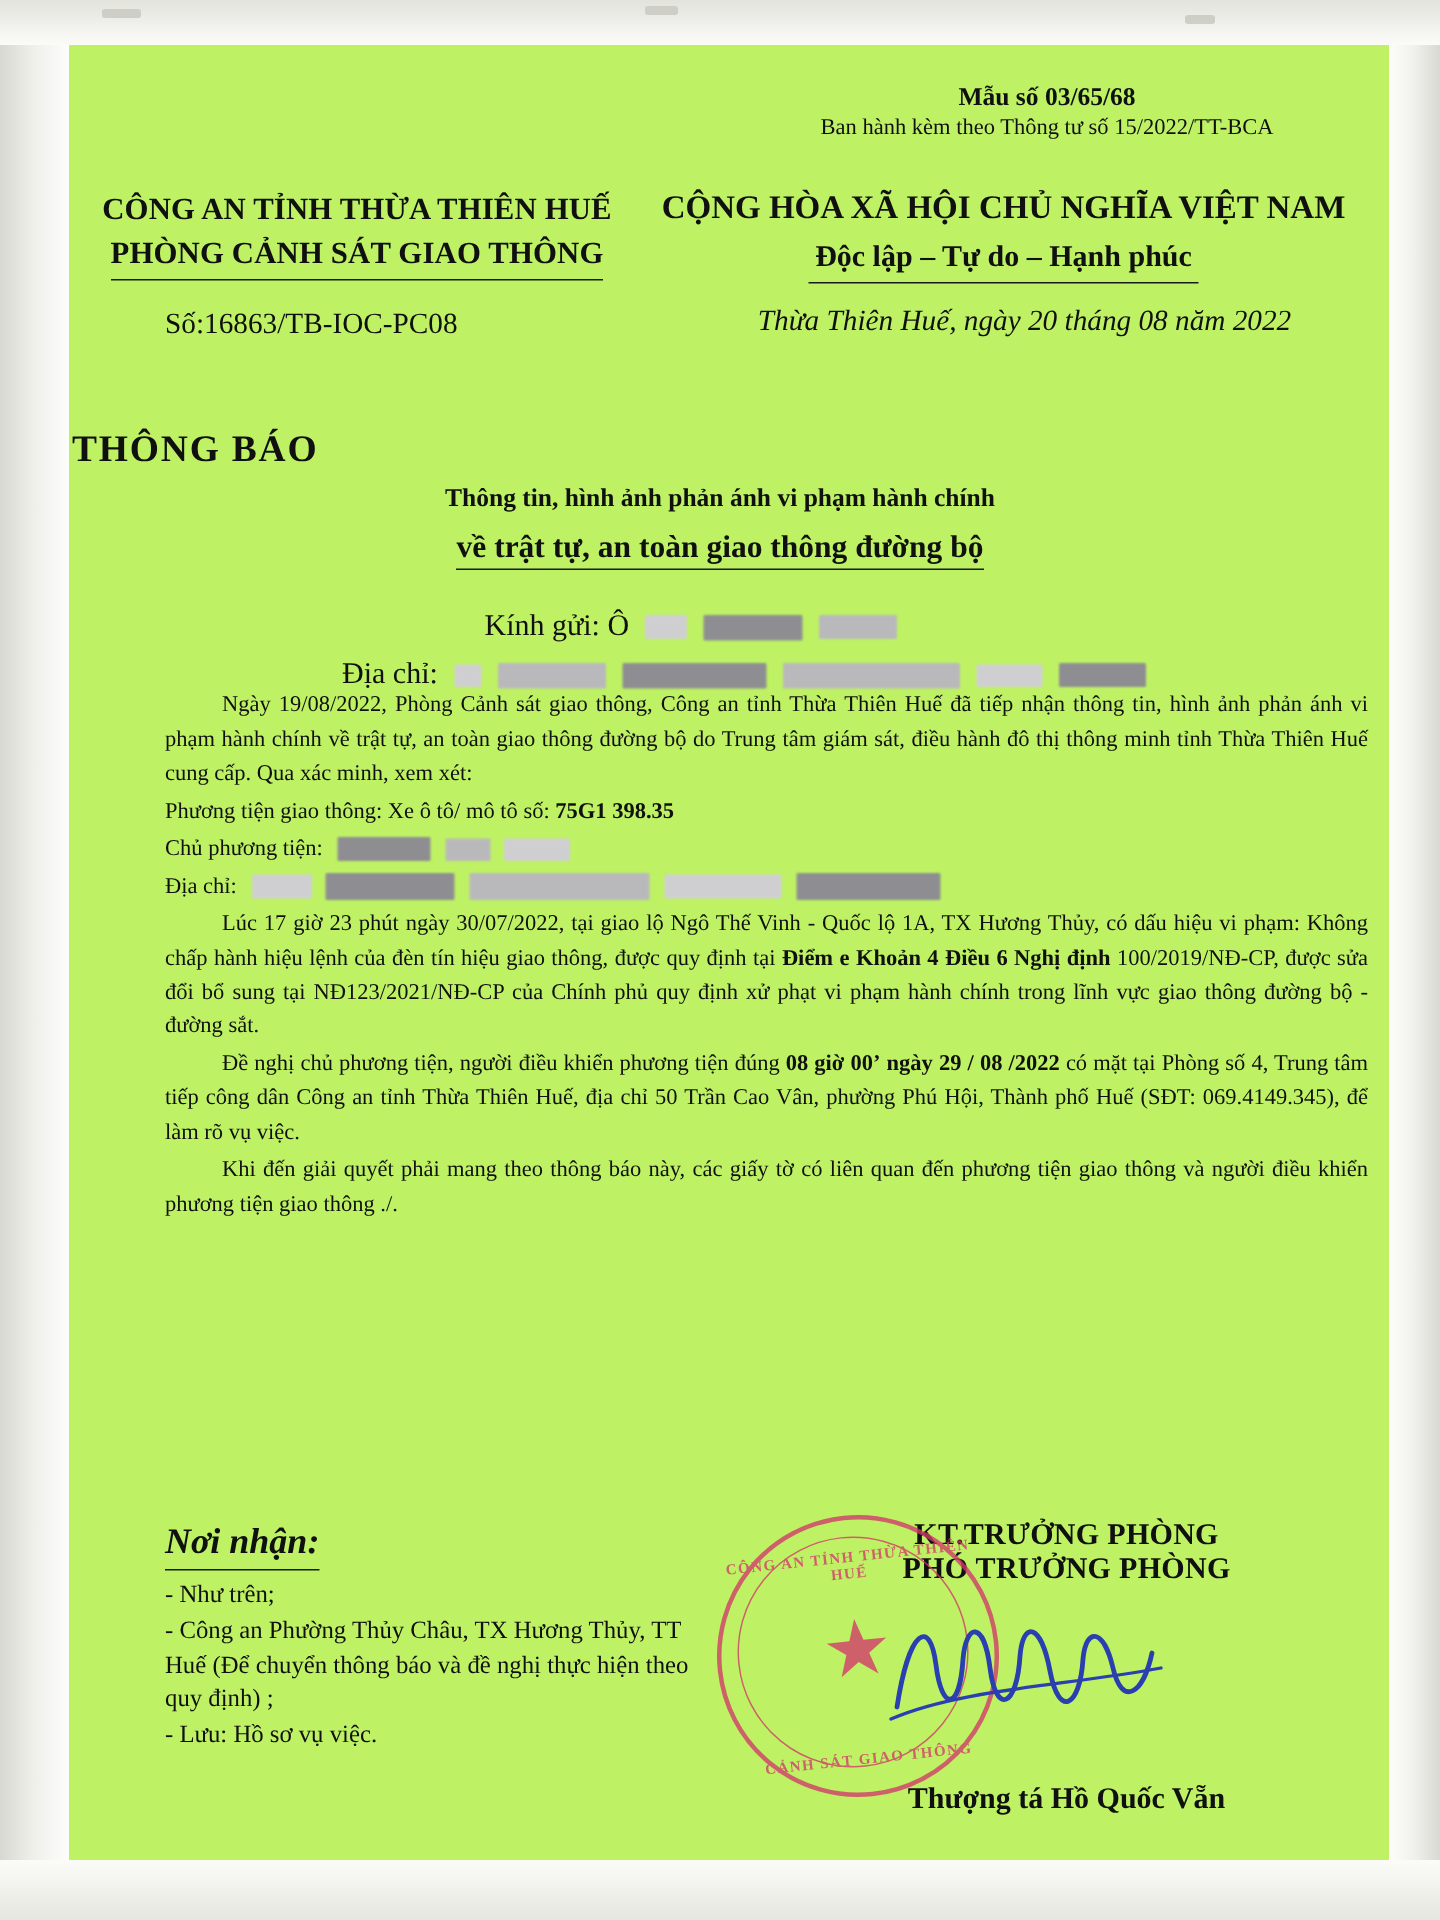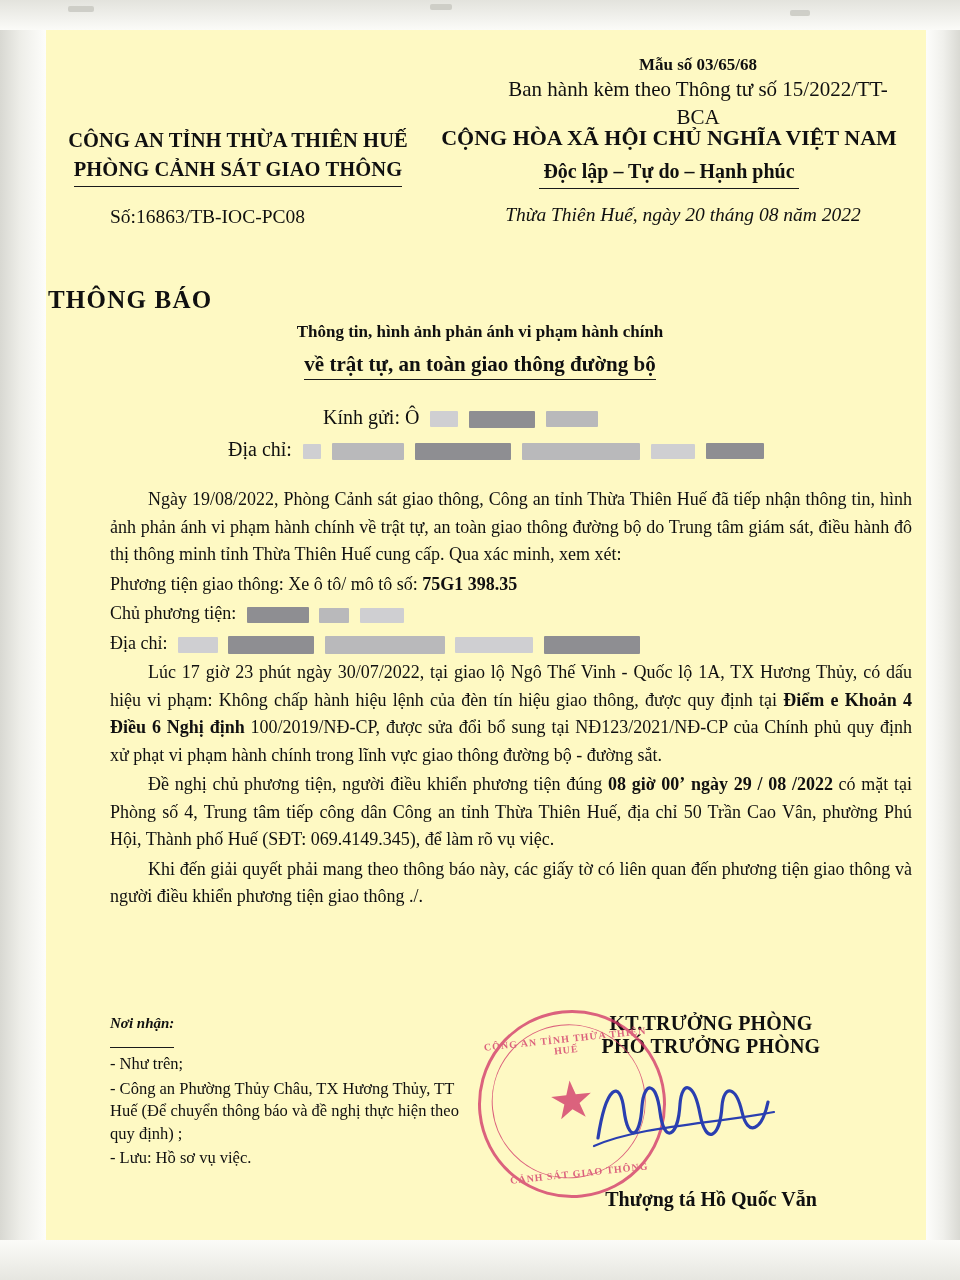--- a/index.html
+++ b/index.html
@@ -12,21 +12,21 @@
     height: 1280px;
     position: relative;
     font-family: "Liberation Serif", serif;
     color: #101010;
     overflow: hidden;
   }
 
   .page {
     position: absolute;
     inset: 0;
-    background: #fef9c3;
+    background: #bef264;
   }
 
   
   .scan-edge-left {
     position: absolute;
     left: 0; top: 0;
     width: 46px; height: 100%;
     background: linear-gradient(to right, #d8d8d2 0%, #eeeee9 45%, #fdfdfb 100%);
   }
   .scan-edge-right {
@@ -67,21 +67,21 @@
   .form-code {
     position: absolute;
     left: 450px;
     top: 20px;
     width: 400px;
     text-align: center;
     font-size: 16.5px;
     line-height: 1.32;
   }
   .form-code .line1 { font-weight: bold; font-size: 17px; }
-  .form-code .line2, .form-code .line3 { font-size: 21px; }
+  .form-code .line2, .form-code .line3 { font-size: 15px; }
 
   .hdr-left {
     position: absolute;
     left: 0px;
     top: 92px;
     width: 380px;
     text-align: center;
     font-weight: bold;
     font-size: 20.5px;
     line-height: 1.42;
@@ -186,23 +186,23 @@
     margin-left: 6px;
     filter: blur(0.6px);
   }
   .redacted.dark { background: #8e8e92; }
   .redacted.light { background: #cfcfd2; }
 
   
   .body-text {
     position: absolute;
     left: 62px;
-    top: 452px;
+    top: 425px;
     width: 802px;
-    font-size: 18px;
+    font-size: 15px;
     line-height: 1.53;
     text-align: justify;
   }
   .body-text p { margin: 0 0 2px 0; }
   .indent { text-indent: 38px; }
   .b { font-weight: bold; }
 
   .line-vehicle, .line-owner, .line-addr {
     margin-left: 38px;
   }
@@ -219,24 +219,24 @@
     position: absolute;
     left: 0;
     top: 0;
     width: 360px;
     font-size: 16.5px;
     line-height: 1.36;
   }
   .recv .hdr {
     font-weight: bold;
     font-style: italic;
-    font-size: 15px;
+    font-size: 24px;
     display: inline-block;
     border-bottom: 1.4px solid #1a1a1a;
-    padding-bottom: 14px;
+    padding-bottom: 1px;
     margin-bottom: 3px;
   }
   .recv .item { margin-top: 2px; }
 
   .signblock {
     position: absolute;
     left: 400px;
     top: 0px;
     width: 402px;
     text-align: center;

